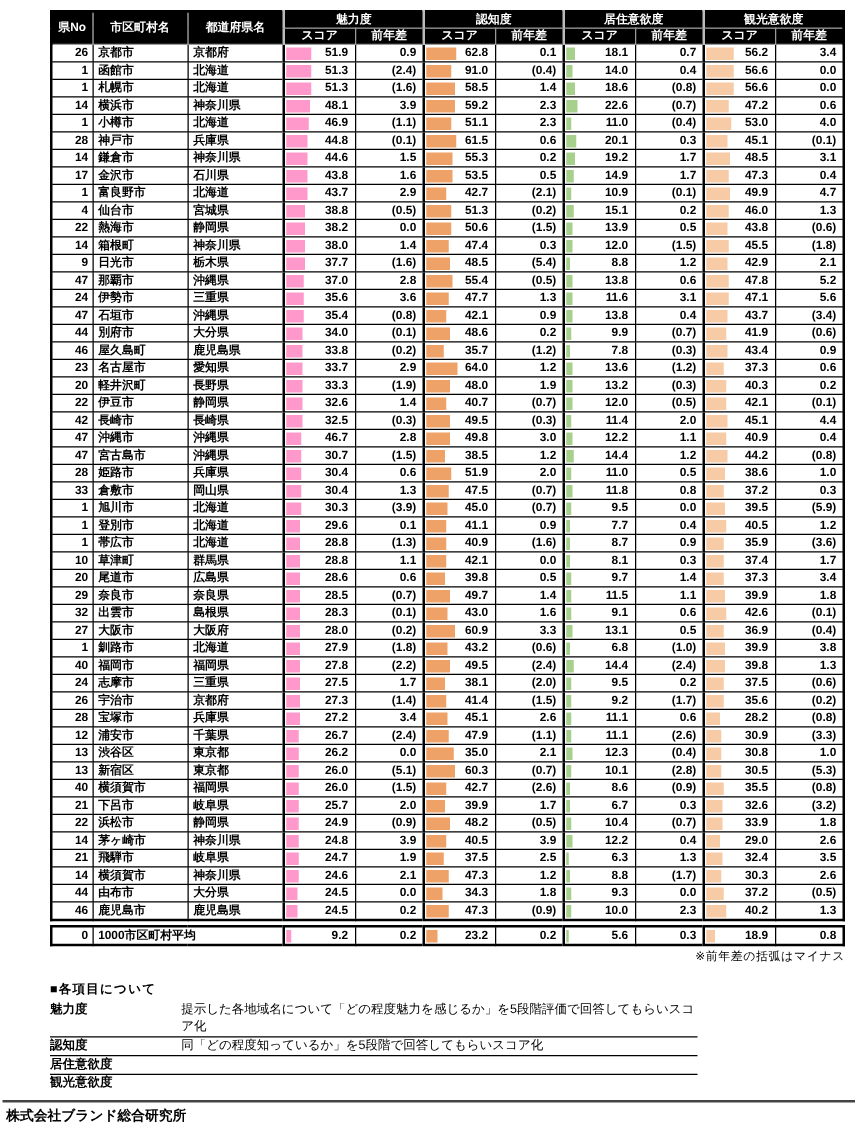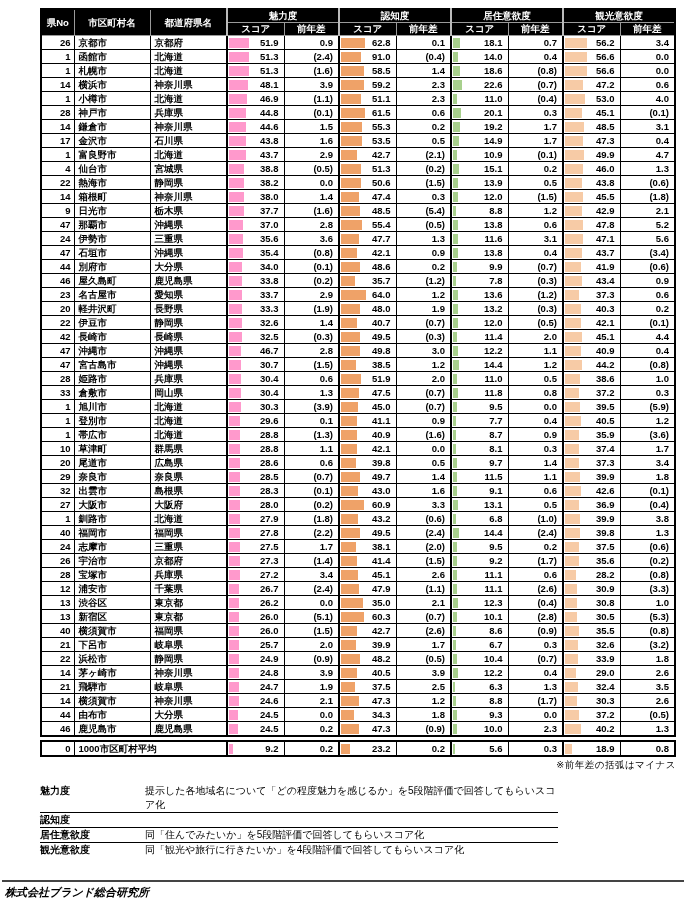--- a/index.html
+++ b/index.html
@@ -63,21 +63,21 @@
     position:absolute; left:2px; right:2px; top:880px;
     border-top:2px solid #444; padding:3px 3px 0 3px;
     display:flex; justify-content:space-between; align-items:flex-start;
   }
   .footer .copyright {
     font-family:"Liberation Serif","DejaVu Serif",serif;
     font-style:italic; font-size:10.5px;
   }
   .footer .company {
     font-family:"Liberation Serif","DejaVu Serif",serif;
-    font-style:italic; font-weight:bold; font-size:11px;
+    font-weight:bold; font-size:11px;
   }
 </style>
 </head>
 <body>
 
 <div class="page">
 
 
   <table class="rank">
     <colgroup>
@@ -794,34 +794,34 @@
           <td class="diff">0.3</td>
           <td class="score"><span class="bar" style="background: rgb(247, 203, 166); width: 7.3px;"></span><span class="val">18.9</span></td>
           <td class="diff">0.8</td>
         </tr>
       </tbody>
   </table>
 
   <div class="note">※前年差の括弧はマイナス</div>
 
   <div class="legend">
+    <div class="legend-heading">■各項目について</div>
     <div class="legend-row ruled">
       <span class="legend-label">魅力度</span>
       <span class="legend-desc">提示した各地域名について「どの程度魅力を感じるか」を5段階評価で回答してもらいスコア化</span>
     </div>
     <div class="legend-row ruled">
       <span class="legend-label">認知度</span>
+      <span class="legend-desc">同「どの程度知っているか」を5段階で回答してもらいスコア化</span>
     </div>
     <div class="legend-row ruled">
       <span class="legend-label">居住意欲度</span>
-      <span class="legend-desc">同「住んでみたいか」を5段階評価で回答してもらいスコア化</span>
     </div>
     <div class="legend-row">
       <span class="legend-label">観光意欲度</span>
-      <span class="legend-desc">同「観光や旅行に行きたいか」を4段階評価で回答してもらいスコア化</span>
     </div>
   </div>
 
 </div>
 
 <div class="footer">
   <span class="company">株式会社ブランド総合研究所</span>
 </div>
 
 </body></html>

